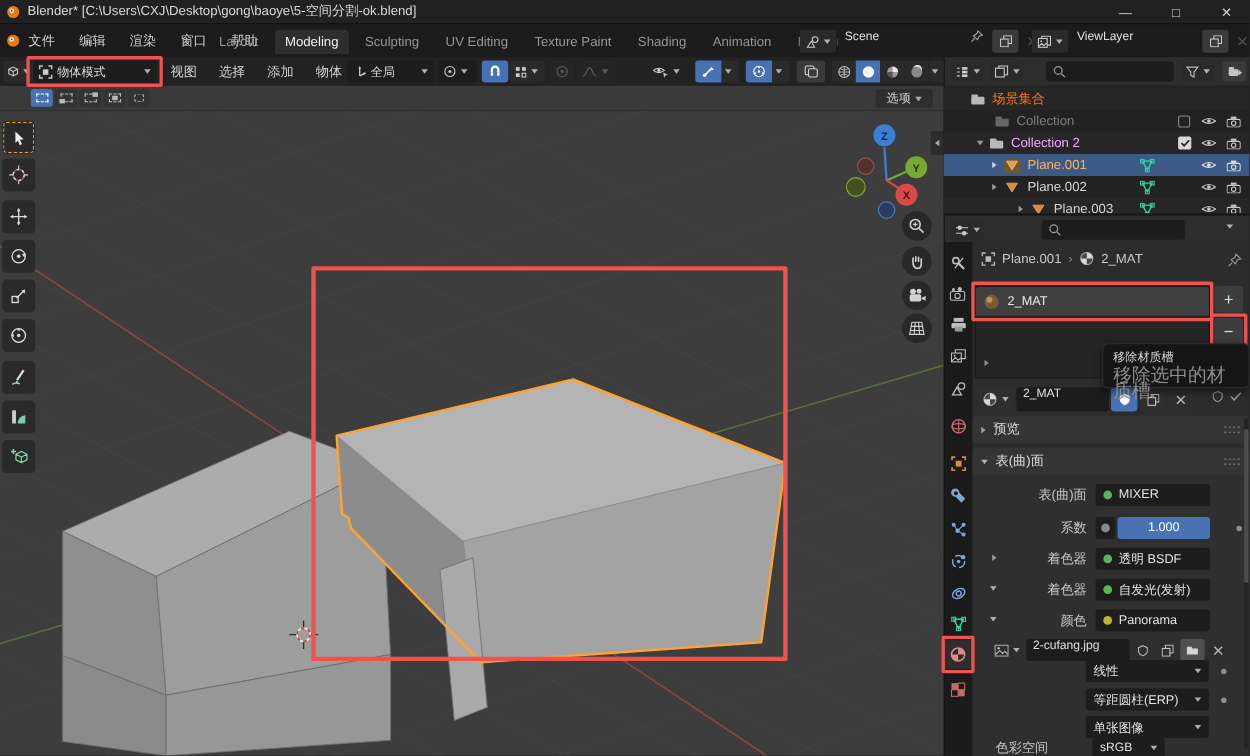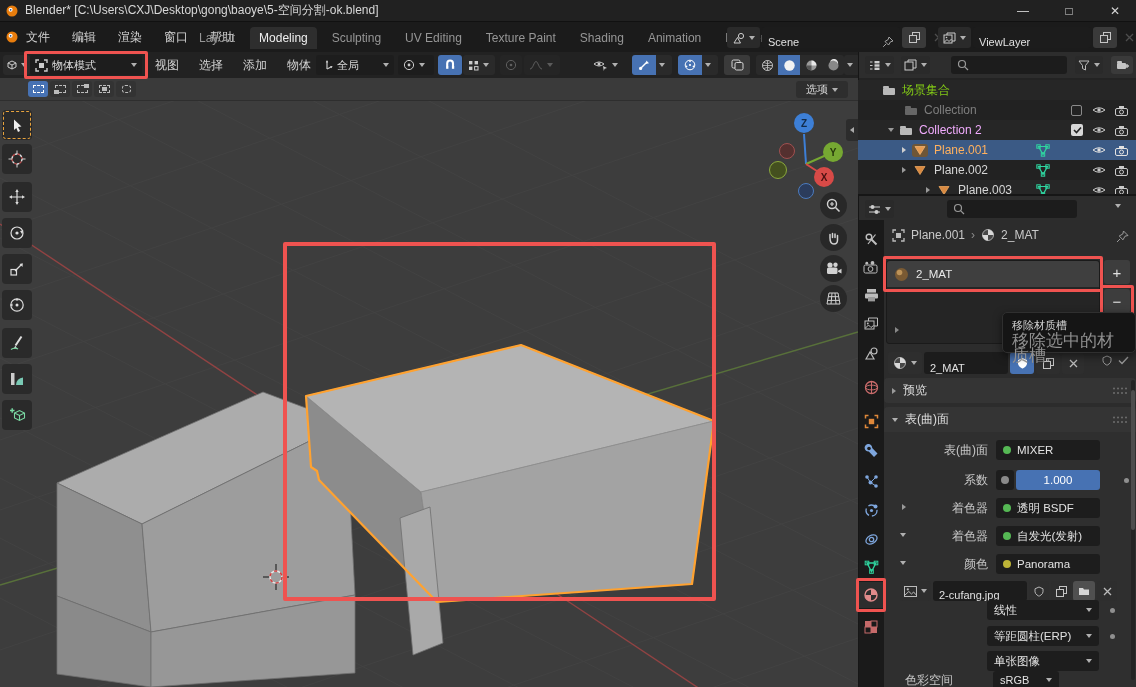--- a/index.html
+++ b/index.html
@@ -5,21 +5,21 @@
 *{box-sizing:border-box;margin:0;padding:0}
 body{width:1136px;height:687px;overflow:hidden;background:#1b1b1b;font-family:"Liberation Sans",sans-serif;position:relative;color:#cfcfcf;font-size:12px}
 .abs{position:absolute}
 .flex{display:flex;align-items:center}
 .dd{background:#2a2a2a;border-radius:3px;display:flex;align-items:center;font-size:11px;color:#ddd;padding:0 5px;gap:4px;height:20px}
 .btn{background:#2a2a2a;border-radius:3px;display:flex;align-items:center;justify-content:center;height:20px}
 .blue{background:#4772b3}
 .dim{opacity:.4}
 .tri-d{width:0;height:0;border-left:3.5px solid transparent;border-right:3.5px solid transparent;border-top:4.5px solid #b0b0b0;display:inline-block}
 .tri-r{width:0;height:0;border-top:3.5px solid transparent;border-bottom:3.5px solid transparent;border-left:4.5px solid #9a9a9a;display:inline-block}
-.field{background:#1c1c1c;border-radius:3px;color:#e0e0e0;font-size:11px;display:flex;align-items:flex-end;padding:0 6px}
+.field{background:#1c1c1c;border-radius:3px;color:#e0e0e0;font-size:11px;display:flex;align-items:flex-start;padding:0 6px}
 .redbox{position:absolute;border:3px solid #ef5350;border-radius:2px;pointer-events:none;z-index:30}
 .ol-row{position:absolute;left:858px;width:278px;height:20px;display:flex;align-items:center;font-size:12px;color:#cfcfcf}
 .prow{position:absolute;display:flex;align-items:center}
 .plabel{width:104px;text-align:right;color:#c6c6c6;font-size:12px}
 .pwidget{background:#1d1d1d;border-radius:3px;height:20px;display:flex;align-items:center;padding:0 7px;gap:6px;color:#e2e2e2;font-size:11.5px}
 .sockdot{width:8px;height:8px;border-radius:50%}
 .tabicon{position:absolute;left:858px;width:26px;height:26px;display:flex;align-items:center;justify-content:center}
 .toolbtn{position:absolute;left:2px;width:30px;height:30px;background:#2a2a2a;border-radius:4px;display:flex;align-items:center;justify-content:center}
 .navcirc{position:absolute;width:27px;height:27px;border-radius:50%;background:rgba(38,38,38,.88);display:flex;align-items:center;justify-content:center}
 .winbtn{position:absolute;top:0;height:22px;width:38px;display:flex;align-items:center;justify-content:center;color:#d5d5d5;font-size:12px}
@@ -502,21 +502,21 @@
       </svg>
   </span>
 </div>
 <div class="abs" style="left:858px;top:78px;width:278px;height:116px;background:#232323;border-left:1px solid #161616"></div>
 
 <div class="ol-row" style="top:80px;padding-left:24px;background:#262626">
   <svg width="14" height="11" style="margin-right:6px">
       <rect x="1" y="3" width="12" height="7" rx="1" fill="#b9b9b9"></rect>
       <rect x="1" y="1" width="6" height="2.5" rx="1" fill="#b9b9b9"></rect>
     </svg>
-  <span style="color:#84cc16">场景集合</span>
+  <span style="color:#f97316">场景集合</span>
 </div>
 <div class="ol-row" style="top:100px;padding-left:46px;background:#222">
   <svg width="14" height="11" style="margin-right:6px;opacity:.45">
       <rect x="1" y="3" width="12" height="7" rx="1" fill="#b9b9b9"></rect>
       <rect x="1" y="1" width="6" height="2.5" rx="1" fill="#b9b9b9"></rect>
     </svg>
   <span style="color:#7e7e7e">Collection</span>
   <span style="flex:1"></span>
   <span style="width:11px;height:11px;border:1.3px solid #8a8a8a;border-radius:2px;margin-right:10px"></span>
   <svg width="14" height="10" style="margin-right:9px">

